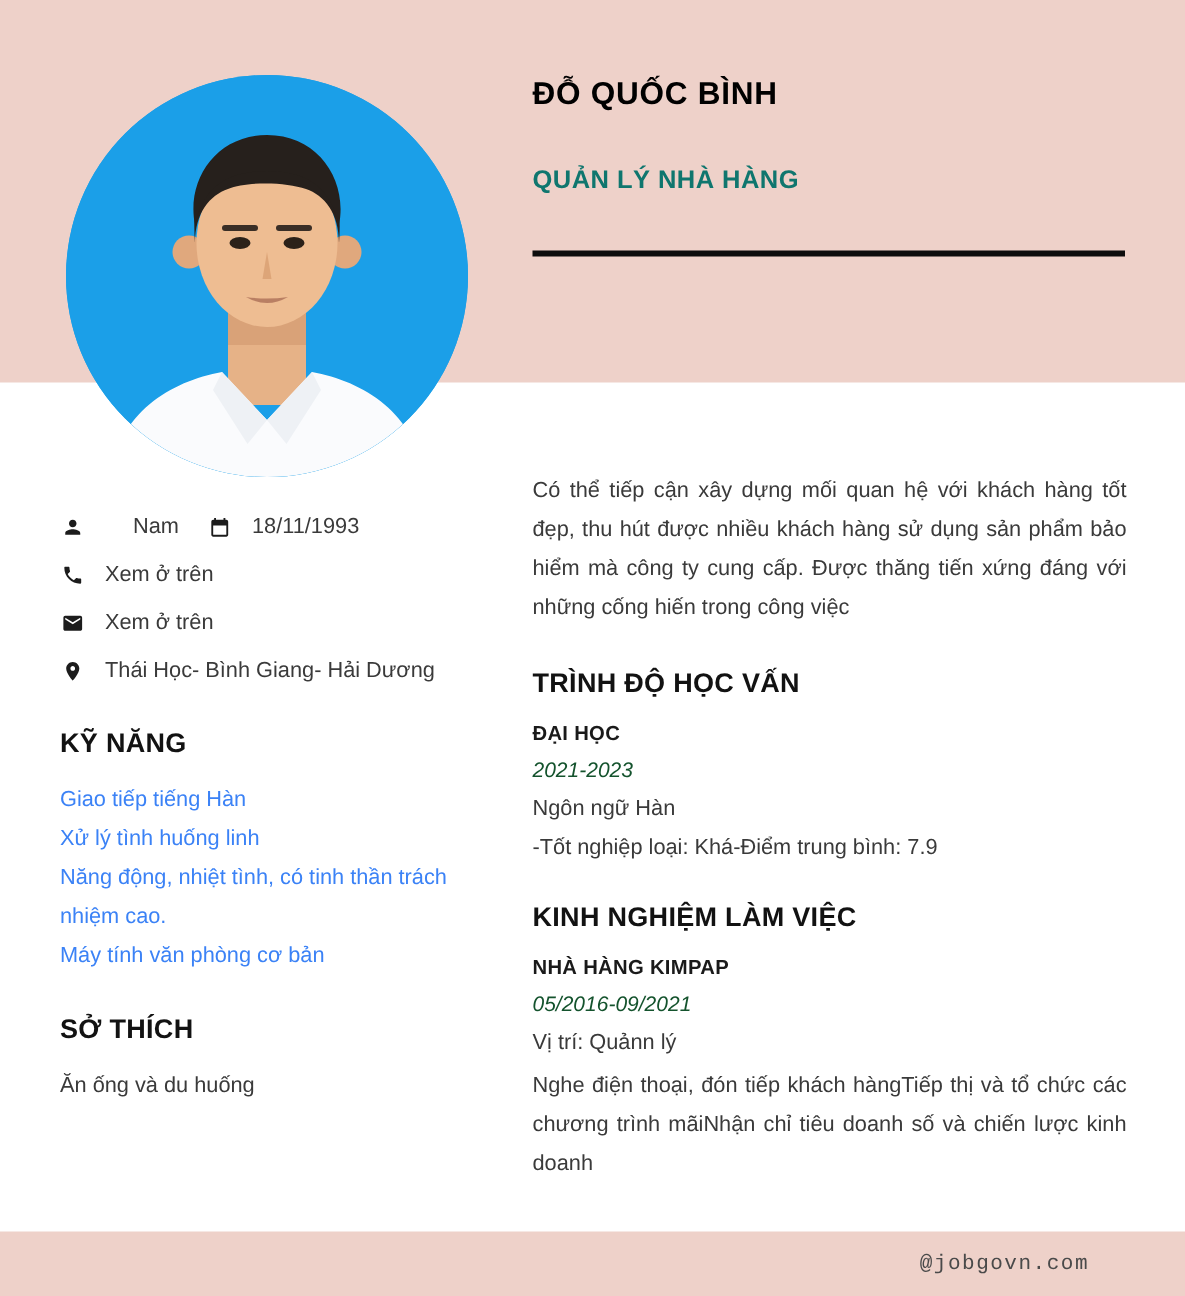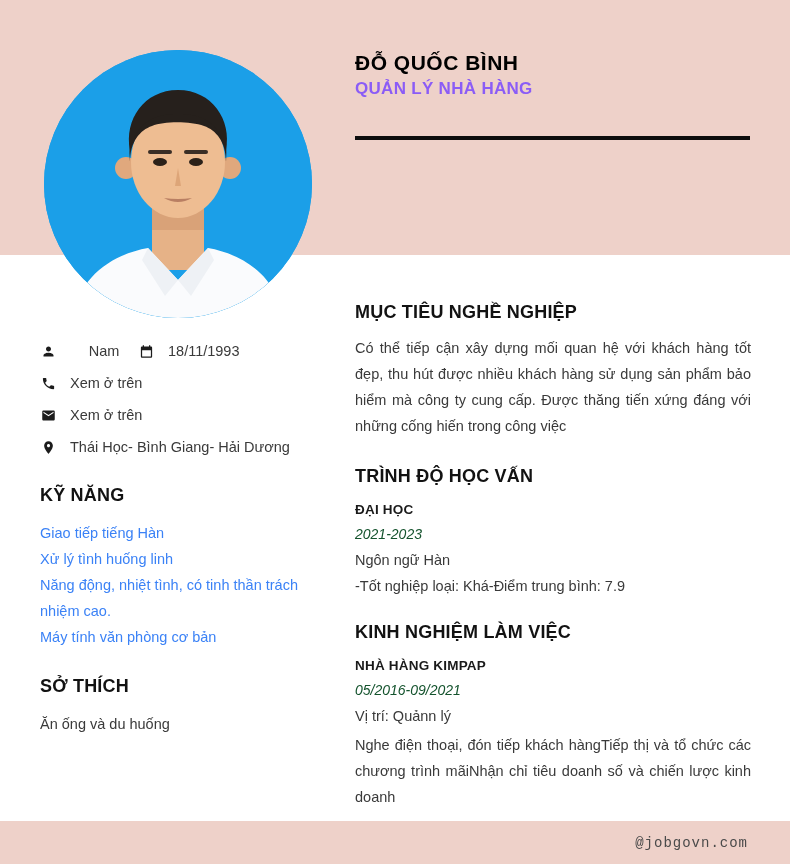--- a/index.html
+++ b/index.html
@@ -18,21 +18,21 @@
     background: #eed1c9;
   }
   .footer-band {
     position: absolute;
     left: 0; bottom: 0;
     width: 790px; height: 43px;
     background: #eed1c9;
     display: flex;
     align-items: center;
     justify-content: flex-end;
-    padding-right: 42px;
+    padding-right: 64px;
   }
   .footer-band span {
     font-family: "Liberation Mono", monospace;
     font-size: 14px;
     color: #4a4a4a;
     letter-spacing: 1px;
   }
   .photo-wrap {
     position: absolute;
     left: 44px; top: 50px;
@@ -48,24 +48,24 @@
     width: 396px;
   }
   .name {
     font-size: 21px;
     font-weight: bold;
     color: #000000;
     letter-spacing: 0.5px;
     line-height: 1.25;
   }
   .job-title {
-    margin-top: 3px;
+    margin-top: 34px;
     font-size: 17px;
     font-weight: bold;
-    color: #8b5cf6;
+    color: #0f766e;
     letter-spacing: 0.3px;
   }
   .divider {
     margin-top: 37px;
     width: 395px;
     height: 4px;
     background: #0d0d0d;
   }
   .left-col {
     position: absolute;
@@ -231,21 +231,20 @@
 
   <div class="section-heading hobby-heading">SỞ THÍCH</div>
   <div class="hobby-list">
     <div>Ăn ống và du huống</div>
   </div>
 
 </div>
 
 <div class="right-col">
 
-  <div class="section-heading">MỤC TIÊU NGHỀ NGHIỆP</div>
   <div class="para">Có thể tiếp cận xây dựng mối quan hệ với khách hàng tốt đẹp, thu hút được nhiều khách hàng sử dụng sản phẩm bảo hiểm mà công ty cung cấp. Được thăng tiến xứng đáng với những cống hiến trong công việc</div>
 
   <div class="section-heading edu-heading">TRÌNH ĐỘ HỌC VẤN</div>
   <div class="sub-title">ĐẠI HỌC</div>
   <div class="period">2021-2023</div>
   <div class="detail-line">Ngôn ngữ Hàn</div>
   <div class="detail-line">-Tốt nghiệp loại: Khá-Điểm trung bình: 7.9</div>
 
   <div class="section-heading exp-heading">KINH NGHIỆM LÀM VIỆC</div>
   <div class="sub-title">NHÀ HÀNG KIMPAP</div>

